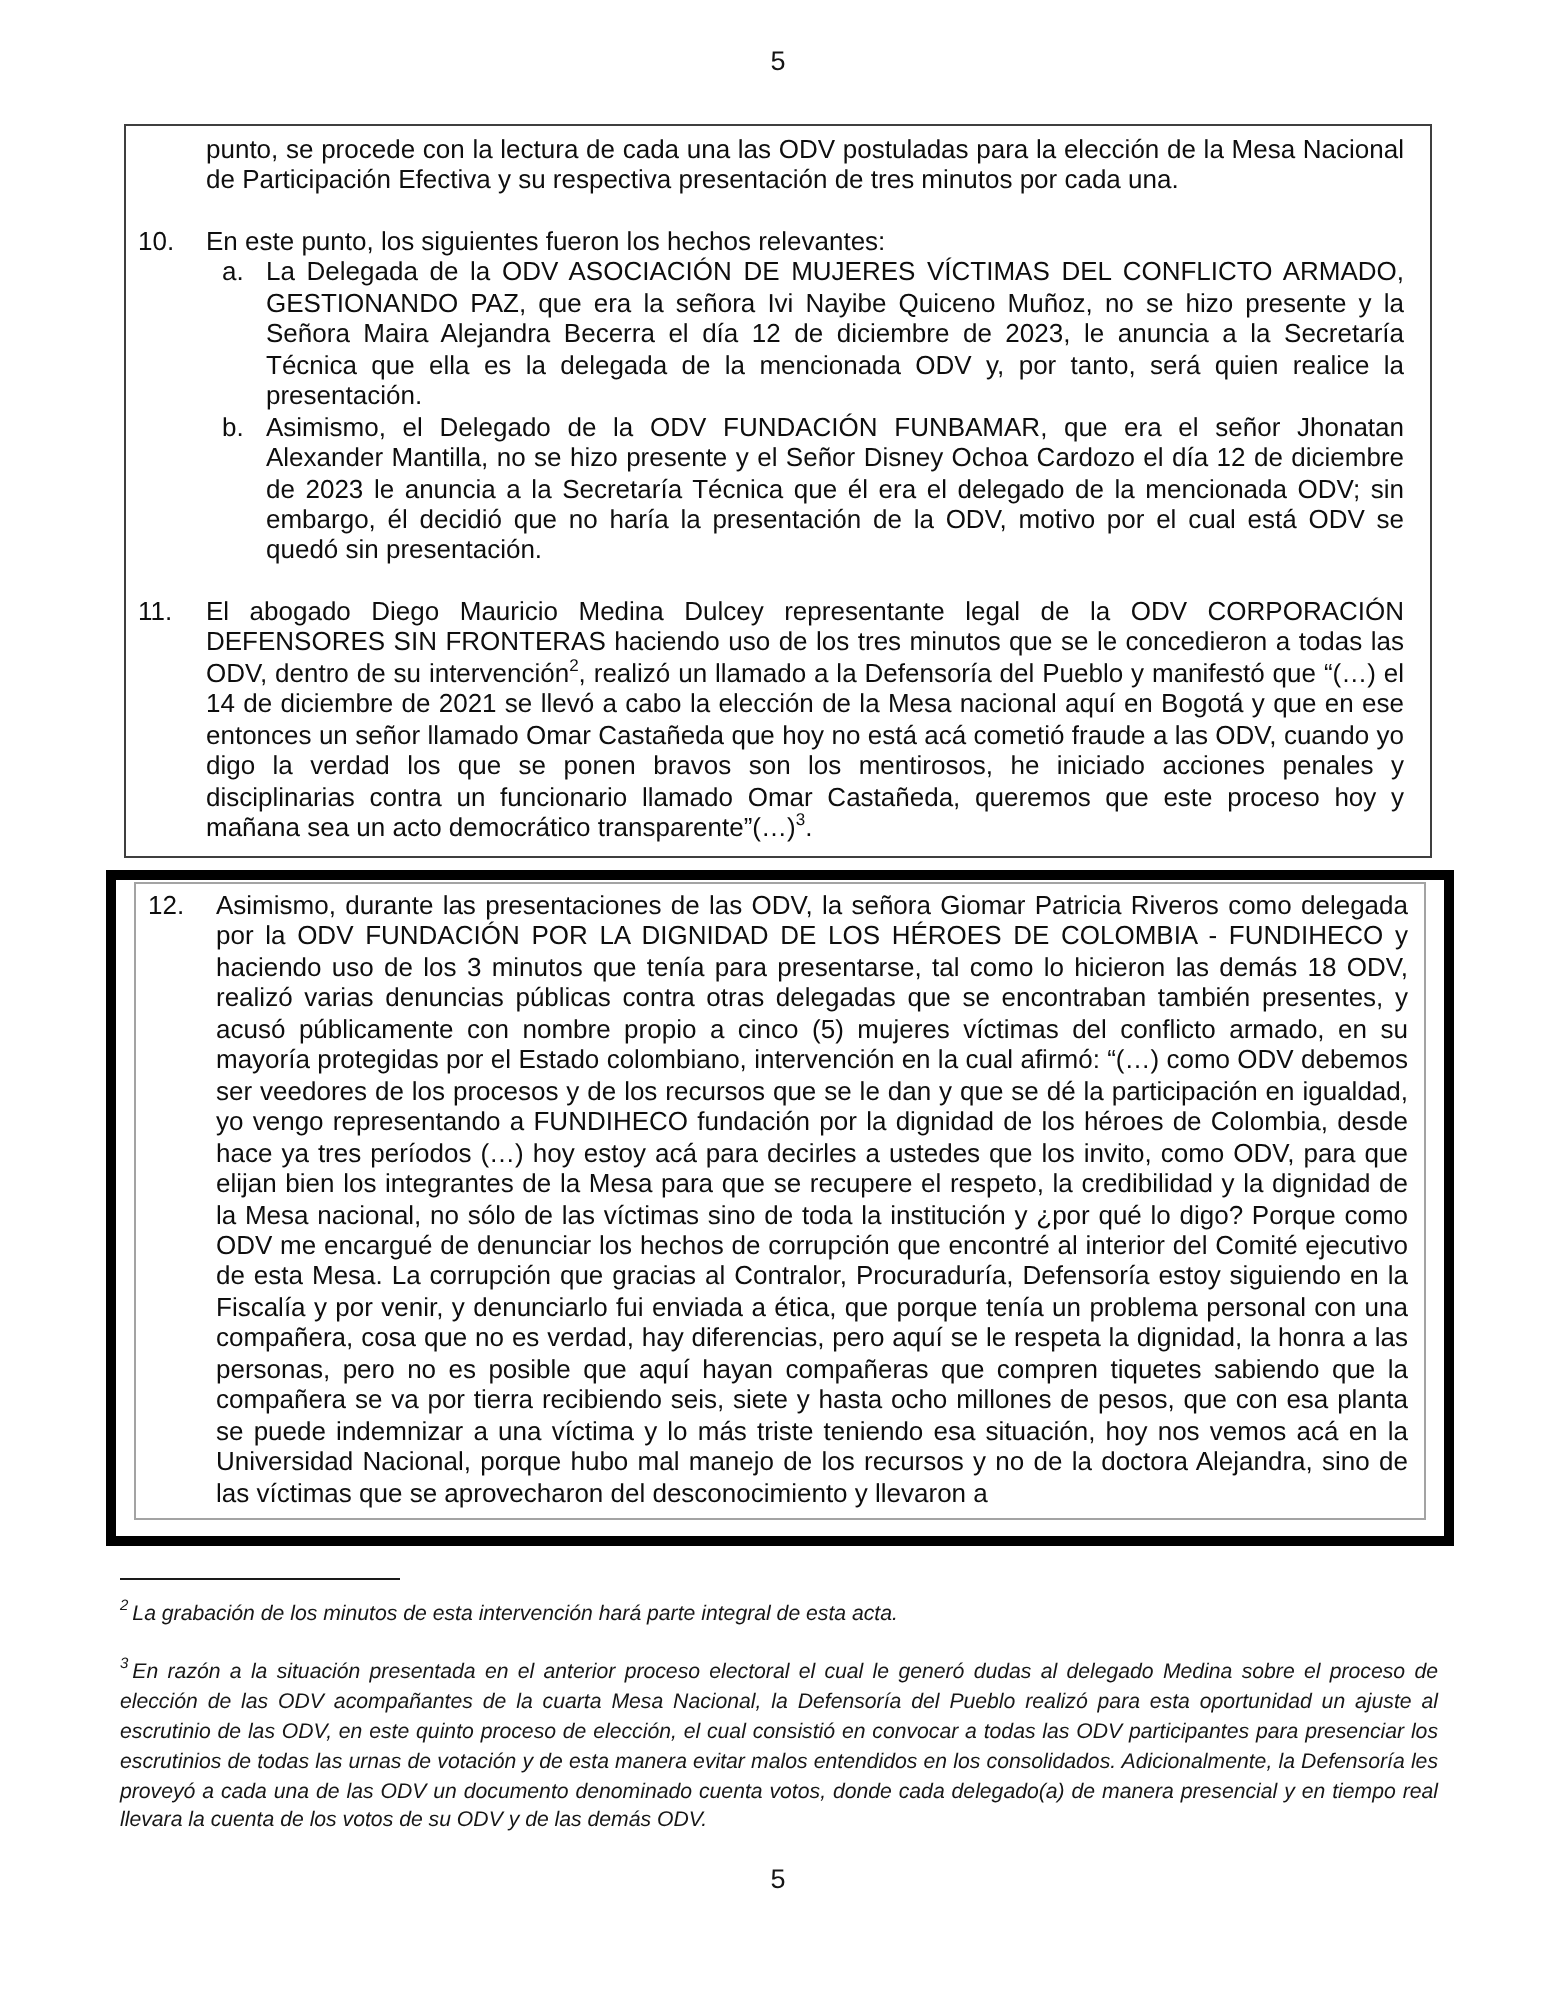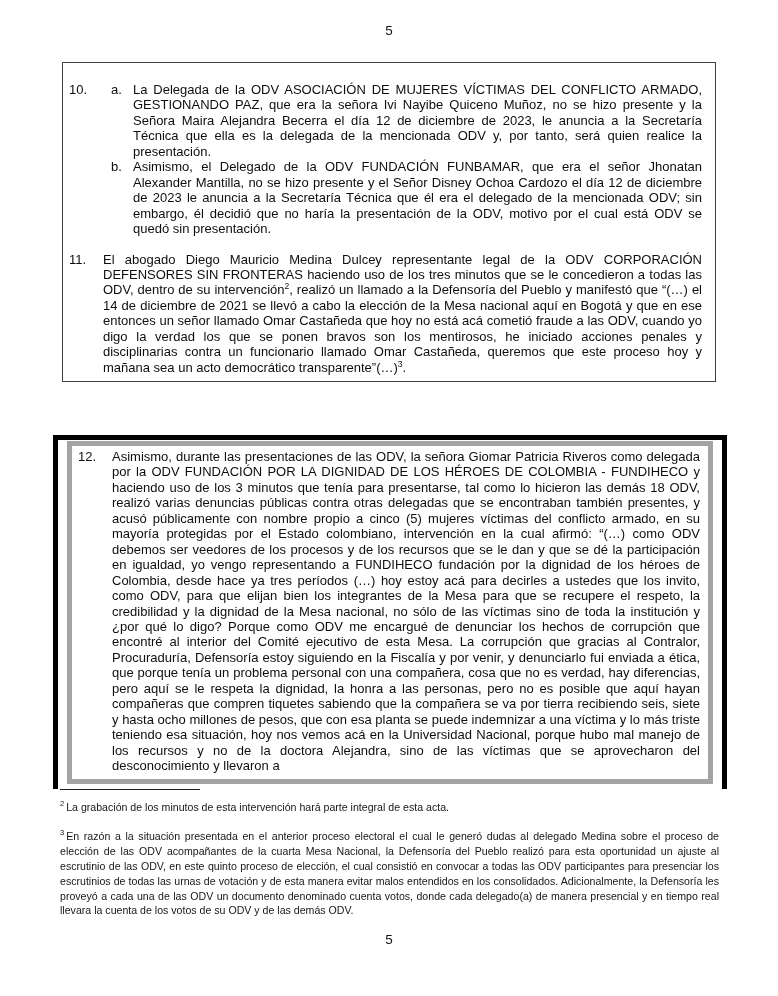--- a/index.html
+++ b/index.html
@@ -14,50 +14,51 @@
   #pn-bottom { top:932px; z-index:6; }
 
   .box1 {
     position:absolute; left:62px; top:62px; width:654px; background:#fff;
     border:1px solid #3f3f3f; padding:4px 13px 6px 0; z-index:1;
   }
   .box2 {
     position:absolute; left:53px; top:435px; width:674px; background:#fff;
     border:5px solid #000000; padding:1px 9px 8px 9px; z-index:2;
   }
-  .box2-inner { border:5px solid #a3a3a3; padding:3px 8px 5px 0; background:#fff; }
+  .box2-inner { border:1px solid #a3a3a3; padding:3px 8px 5px 0; background:#fff; }
 
   .item { position:relative; padding-left:40px; text-align:justify; line-height:15.45px; }
   .item > .num { position:absolute; left:6px; top:0; }
   .sub { position:relative; padding-left:30px; text-align:justify; line-height:15.45px; }
   .sub > .letter { position:absolute; left:8px; top:0; }
   .mt15 { margin-top:15px; }
 
   sup.fref { font-size:8.5px; vertical-align:super; line-height:0; }
 
   .footnotes {
     position:absolute; left:0; top:789px; width:778px; height:207px;
     background:#fff; z-index:4; padding:0 59px 0 60px;
   }
   .fn-rule { width:140px; border-top:1px solid #1a1a1a; height:0; margin-bottom:10px; }
-  .fn { text-align:justify; font-size:10.6px; line-height:14.9px; color:#161616; }
+  .fn { text-align:justify; font-size:10.6px; line-height:14.9px; color:#161616;font-style:italic; }
   .fn + .fn { margin-top:14px; }
   .fn sup { font-size:7.5px; vertical-align:super; line-height:0; margin-right:2px; }
 </style>
 </head>
 <body>
 
 <div class="page">
 
   <div class="pagenum" id="pn-top">5</div>
 
   <div class="box1">
+    <div class="item"><span>punto, se procede con la lectura de cada una las ODV postuladas para la elección de la Mesa Nacional de Participación Efectiva y su respectiva presentación de tres minutos por cada una.</span></div>
 
     <div class="item mt15">
-      <span class="num">10.</span>
+      <span class="num">10.</span><span>En este punto, los siguientes fueron los hechos relevantes:</span>
       <div class="sub">
         <span class="letter">a.</span><span>La Delegada de la ODV ASOCIACIÓN DE MUJERES VÍCTIMAS DEL CONFLICTO ARMADO, GESTIONANDO PAZ, que era la señora Ivi Nayibe Quiceno Muñoz, no se hizo presente y la Señora Maira Alejandra Becerra el día 12 de diciembre de 2023, le anuncia a la Secretaría Técnica que ella es la delegada de la mencionada ODV y, por tanto, será quien realice la presentación.</span>
       </div>
       <div class="sub">
         <span class="letter">b.</span><span>Asimismo, el Delegado de la ODV FUNDACIÓN FUNBAMAR, que era el señor Jhonatan Alexander Mantilla, no se hizo presente y el Señor Disney Ochoa Cardozo el día 12 de diciembre de 2023 le anuncia a la Secretaría Técnica que él era el delegado de la mencionada ODV; sin embargo, él decidió que no haría la presentación de la ODV, motivo por el cual está ODV se quedó sin presentación.</span>
       </div>
     </div>
 
     <div class="item mt15">
       <span class="num">11.</span><span>El abogado Diego Mauricio Medina Dulcey representante legal de la ODV CORPORACIÓN DEFENSORES SIN FRONTERAS haciendo uso de los tres minutos que se le concedieron a todas las ODV, dentro de su intervención</span><sup class="fref">2</sup><span>, realizó un llamado a la Defensoría del Pueblo y manifestó que “(…) el 14 de diciembre de 2021 se llevó a cabo la elección de la Mesa nacional aquí en Bogotá y que en ese entonces un señor llamado Omar Castañeda que hoy no está acá cometió fraude a las ODV, cuando yo digo la verdad los que se ponen bravos son los mentirosos, he iniciado acciones penales y disciplinarias contra un funcionario llamado Omar Castañeda, queremos que este proceso hoy y mañana sea un acto democrático transparente”(…)</span><sup class="fref">3</sup><span>.</span>

